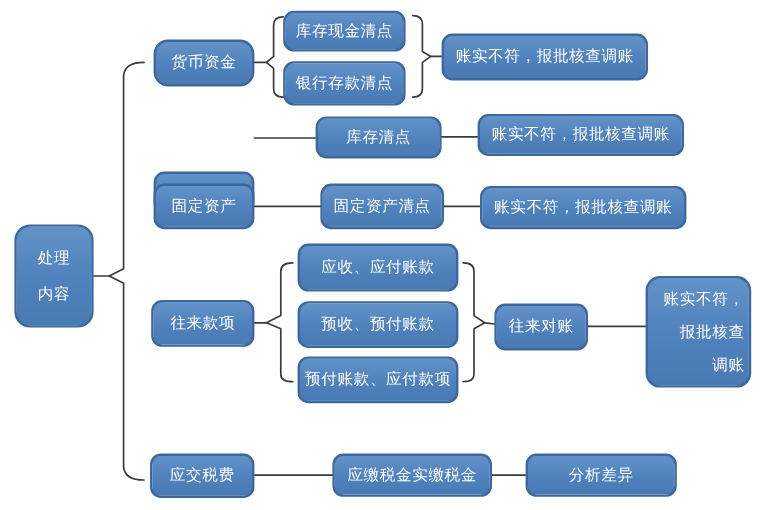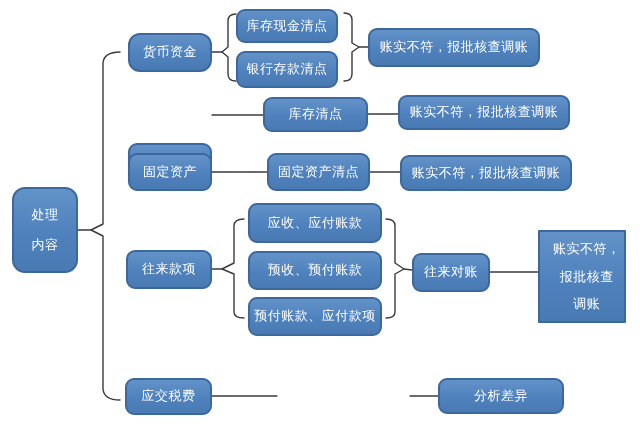--- a/index.html
+++ b/index.html
@@ -28,23 +28,23 @@
   }
   .node.root{
     border-radius:13px;
     white-space:pre-line;
     line-height:2.3;
   }
   .node.multiline{
     white-space:pre-line;
     line-height:2.15;
     justify-content:flex-start;
-    text-align:center;
+    text-align:right;
     padding-left:13px;
-    border-radius:1px;
+    border-radius:12px;
   }
 </style>
 </head>
 <body>
 
 <div id="canvas">
 
   <svg id="connectors" viewBox="0 0 640 425" xmlns="http://www.w3.org/2000/svg">
 
     <path d="M78 230 L91 230"></path>
@@ -90,15 +90,16 @@
   <div class="node" style="left:126px;top:250px;width:86px;height:39px;">往来款项</div>
   <div class="node" style="left:248px;top:203px;width:134px;height:40px;">应收、应付账款</div>
   <div class="node" style="left:248px;top:251px;width:134px;height:39px;">预收、预付账款</div>
   <div class="node" style="left:248px;top:297px;width:134px;height:39px;">预付账款、应付款项</div>
   <div class="node" style="left:412px;top:253px;width:78px;height:39px;">往来对账</div>
   <div class="node multiline" style="left:538px;top:230px;width:88px;height:93px;">账实不符，
 报批核查
 调账</div>
 
   <div class="node" style="left:125px;top:378px;width:87px;height:37px;text-align:center;">应交税费</div>
+  <div class="node" style="left:277px;top:378px;width:133px;height:36px;">应缴税金实缴税金</div>
   <div class="node" style="left:438px;top:378px;width:126px;height:36px;">分析差异</div>
 
 </div>
 
 </body></html>

